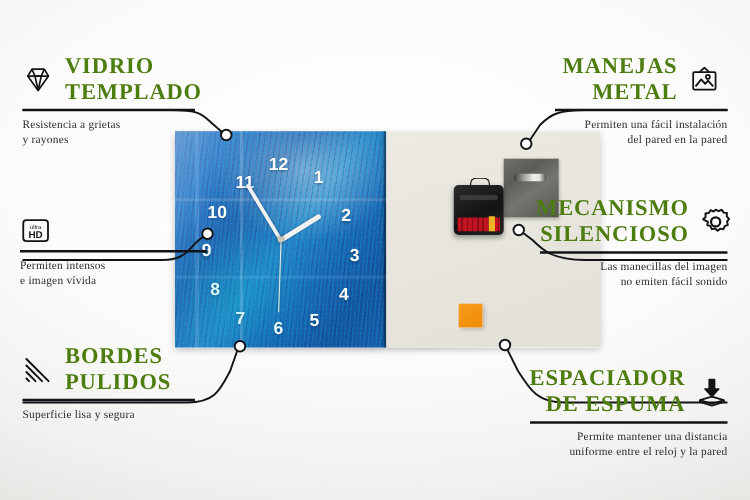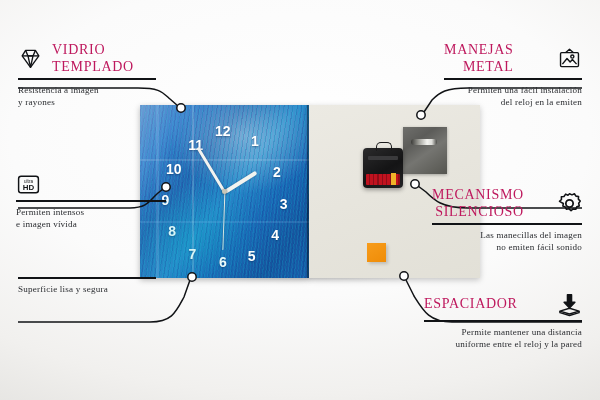--- a/index.html
+++ b/index.html
@@ -88,22 +88,22 @@
   }
   .photo-shadow{
     position:absolute;left:146px;top:274px;width:334px;height:16px;
     background:radial-gradient(50% 60% at 50% 0%, rgba(0,0,0,.20), rgba(0,0,0,0) 72%);
     filter:blur(2px);
   }
 
   
   .callout{position:absolute;}
   .co-head{display:flex;align-items:center;gap:9px;}
-  .co-head.right{justify-content:space-between;}
-  .co-title{font-size:14px;letter-spacing:.7px;color:#be185d;line-height:1.18;font-weight:400;}
+  .co-head.right{justify-content:center;}
+  .co-title{font-size:18px;letter-spacing:.7px;color:#4d7c0f;line-height:1.18;font-weight:700;}
   .co-title .l2{display:block;}
   .callout.r .co-title{text-align:right;}
   .co-rule{height:1.6px;background:#111316;margin:3px 0 4px;}
   .co-sub{font-size:9.1px;color:#2a2c30;line-height:1.35;letter-spacing:.2px;}
   .callout.r .co-sub{text-align:right;}
   .ico{width:25px;height:25px;flex:0 0 25px;display:block;}
   .ico svg{display:block;width:25px;height:25px;}
 
   .leader{position:absolute;left:0;top:0;width:600px;height:400px;pointer-events:none;}
 </style>
@@ -183,21 +183,21 @@
             </g>
           </svg>
       </span>
       <div class="co-title">
         <span>VIDRIO</span>
         <span class="l2">TEMPLADO</span>
       </div>
     </div>
     <div class="co-rule"></div>
     <div class="co-sub">
-      <span>Resistencia a imagen</span><br>
+      <span>Resistencia a grietas</span><br>
       <span>y rayones</span>
     </div>
   </div>
 
   <div class="callout l" style="left:16px;top:172px;width:150px">
     <div class="co-head">
       <span class="ico">
         <svg viewBox="0 0 24 24">
           <rect x="2.5" y="4" width="19" height="16" rx="2.4" fill="none" stroke="#111316" stroke-width="1.4"></rect>
           <text x="12" y="10.6" text-anchor="middle" font-family="Liberation Sans, sans-serif" font-size="4.4" fill="#111316">ultra</text>
@@ -206,20 +206,36 @@
       </span>
     </div>
     <div class="co-rule"></div>
     <div class="co-sub">
       <span>Permiten intensos</span><br>
       <span>e imagen vívida</span>
     </div>
   </div>
 
   <div class="callout l" style="left:18px;top:274px;width:138px">
+    <div class="co-head">
+      <span class="ico">
+        <svg viewBox="0 0 24 24">
+            <g stroke="#111316" stroke-width="1.5" stroke-linecap="round">
+          <line x1="3" y1="4" x2="20" y2="21"></line>
+              <line x1="3" y1="9" x2="15" y2="21"></line>
+          <line x1="3" y1="14" x2="10" y2="21"></line>
+              <line x1="3" y1="19" x2="5" y2="21"></line>
+            </g>
+          </svg>
+      </span>
+      <div class="co-title">
+        <span>BORDES</span>
+        <span class="l2">PULIDOS</span>
+      </div>
+    </div>
     <div class="co-rule"></div>
     <div class="co-sub">
       <span>Superficie lisa y segura</span>
     </div>
   </div>
 
   <div class="callout r" style="left:444px;top:42px;width:138px">
     <div class="co-head right">
       <div class="co-title">
         <span>MANEJAS</span>
@@ -232,25 +248,25 @@
           <rect x="3.4" y="6.4" width="17.2" height="13.4" rx="1"></rect>
           <path d="M5.2 17.4 9.6 12l3 3.4 2.2-2.4 4 4.4"></path>
           <circle cx="14.7" cy="10.1" r="1.5"></circle>
             </g>
           </svg>
       </span>
     </div>
     <div class="co-rule"></div>
     <div class="co-sub">
       <span>Permiten una fácil instalación</span><br>
-      <span>del reloj en la emiten</span>
-    </div>
-  </div>
-
-  <div class="callout r" style="left:432px;top:187px;width:150px">
+      <span>del pared en la pared</span>
+    </div>
+  </div>
+
+  <div class="callout r" style="left:432px;top:156px;width:150px">
     <div class="co-head right">
       <div class="co-title">
         <span>MECANISMO</span>
         <span class="l2">SILENCIOSO</span>
       </div>
       <span class="ico">
         <svg viewBox="0 0 24 24">
             <g fill="none" stroke="#111316" stroke-width="1.7" stroke-linejoin="round">
           <path d="M12 2.6l2.4 1.1 2.3-1 1.5 2.2 2.5.3-.2 2.6 1.8 1.9-1.5 2.1.6 2.5-2.4.9-1 2.4-2.5-.4-2 1.6-1.9-1.7-2.5.5-1.1-2.3-2.4-.8.5-2.5L2.4 10l1.9-1.8-.1-2.6 2.5-.4L8.3 3l2.2 1.1Z" stroke-width="1.5"></path>
           <circle cx="12" cy="12" r="3.5"></circle>
@@ -262,20 +278,21 @@
     <div class="co-sub">
       <span>Las manecillas del imagen</span><br>
       <span>no emiten fácil sonido</span>
     </div>
   </div>
 
   <div class="callout r" style="left:424px;top:292px;width:158px">
     <div class="co-head right">
       <div class="co-title">
         <span>ESPACIADOR</span>
+        <span class="l2">DE ESPUMA</span>
       </div>
       <span class="ico">
         <svg viewBox="0 0 24 24">
             <g fill="none" stroke="#111316" stroke-width="1.35" stroke-linejoin="round">
           <path d="M10 2.6h4v7.2h3.2L12 15.4 6.8 9.8H10Z" fill="#111316"></path>
           <path d="M12 15.6 2.8 18.3 12 21.1l9.2-2.8Z"></path>
           <path d="M2.8 18.3v1.5L12 22.6l9.2-2.8v-1.5"></path>
             </g>
           </svg>
       </span>

